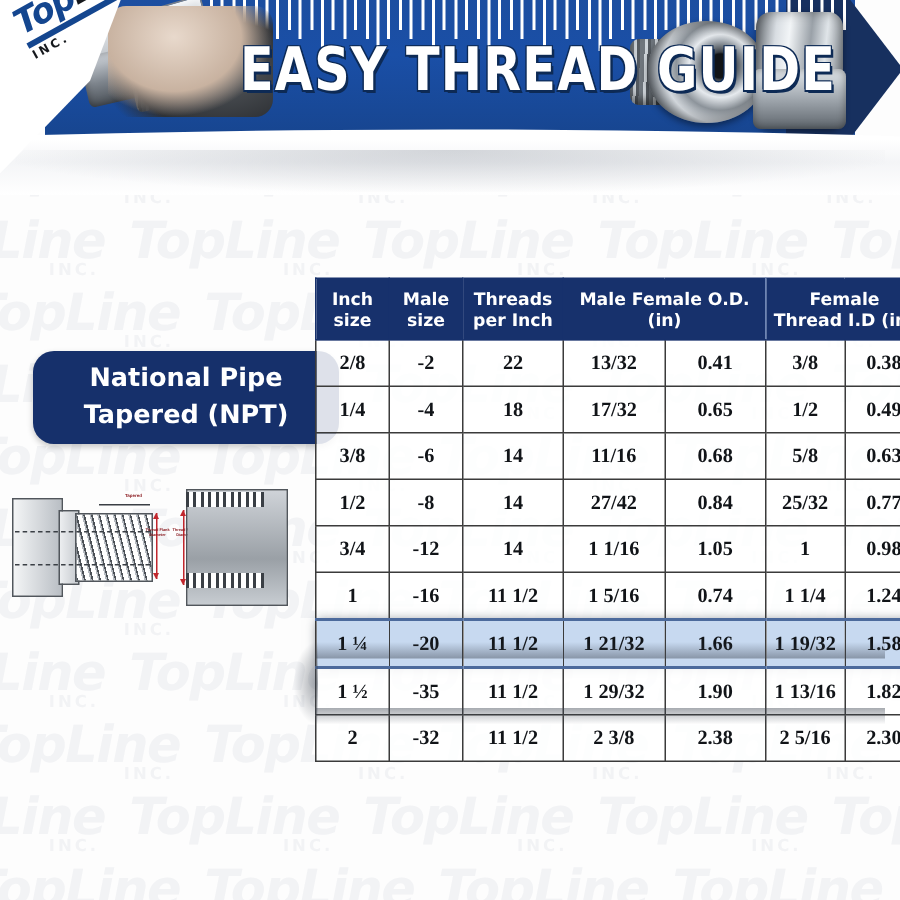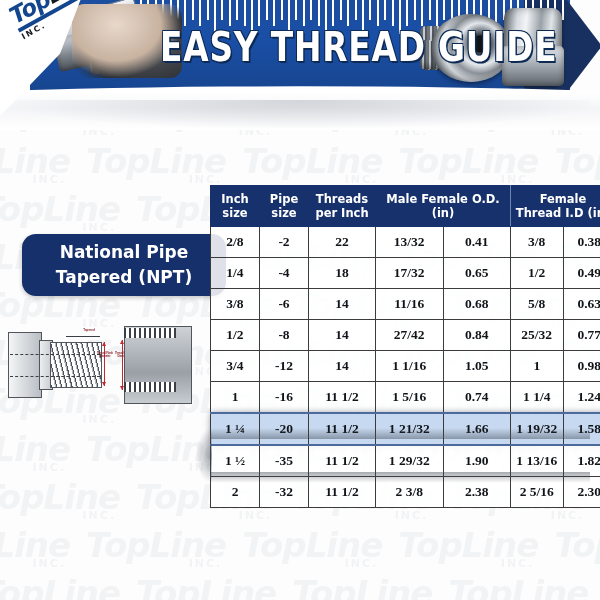--- a/index.html
+++ b/index.html
@@ -399,21 +399,21 @@
 
   <div class="table-wrap">
     <table>
       <thead>
         <tr id="thead-row">
             <th style="width: 44px;">
               <div>Inch</div>
               <div>size</div>
             </th>
             <th style="width: 44px;">
-              <div>Pipe</div>
+              <div>Male</div>
               <div>size</div>
             </th>
             <th style="width: 62px;">
               <div>Threads</div>
               <div>per Inch</div>
             </th>
             <th colspan="2" class="sep" style="width: 130px;">
               <div>Male Female O.D.</div>
               <div>(in)</div>
             </th>

